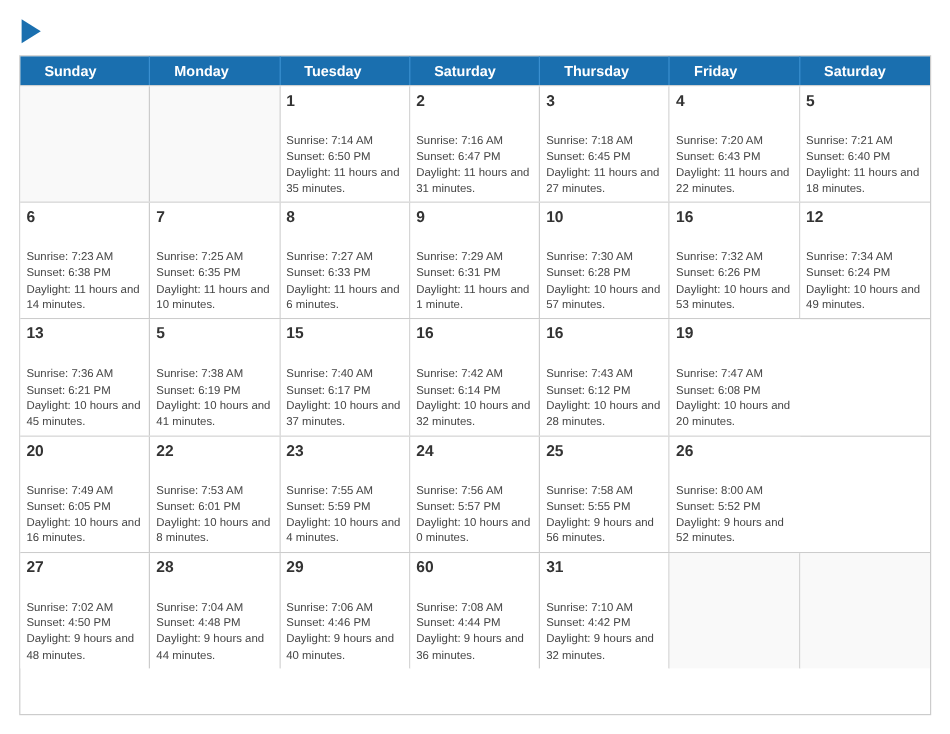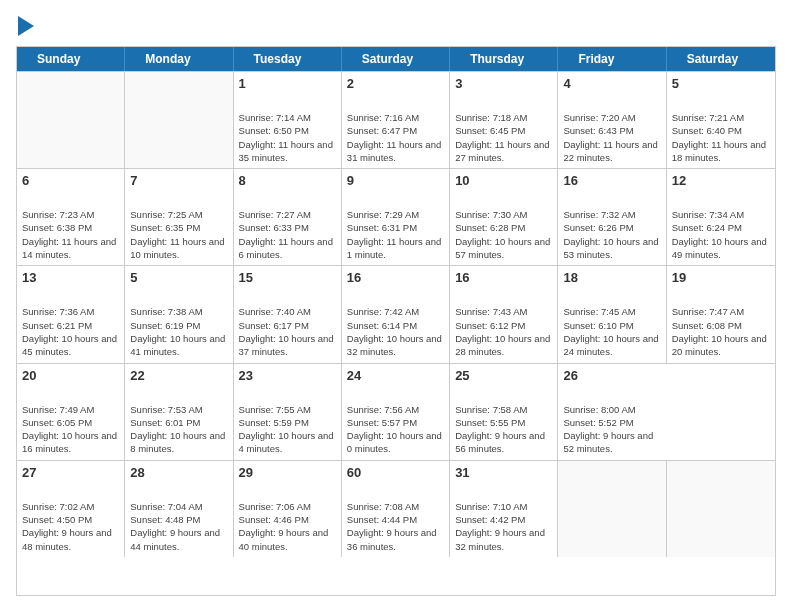--- a/index.html
+++ b/index.html
@@ -210,24 +210,20 @@
           </div>
           <div class="cal-cell">
             <div class="day-number">16</div>
             <div class="day-info">Sunrise: 7:42 AM<br>Sunset: 6:14 PM<br>Daylight: 10 hours and 32 minutes.</div>
           </div>
           <div class="cal-cell">
             <div class="day-number">16</div>
             <div class="day-info">Sunrise: 7:43 AM<br>Sunset: 6:12 PM<br>Daylight: 10 hours and 28 minutes.</div>
           </div>
           <div class="cal-cell">
-            <div class="day-number">18</div>
-            <div class="day-info">Sunrise: 7:45 AM<br>Sunset: 6:10 PM<br>Daylight: 10 hours and 24 minutes.</div>
-          </div>
-          <div class="cal-cell">
             <div class="day-number">19</div>
             <div class="day-info">Sunrise: 7:47 AM<br>Sunset: 6:08 PM<br>Daylight: 10 hours and 20 minutes.</div>
           </div>
         </div>
         <div class="cal-week">
           <div class="cal-cell">
             <div class="day-number">20</div>
             <div class="day-info">Sunrise: 7:49 AM<br>Sunset: 6:05 PM<br>Daylight: 10 hours and 16 minutes.</div>
           </div>
           <div class="cal-cell">

